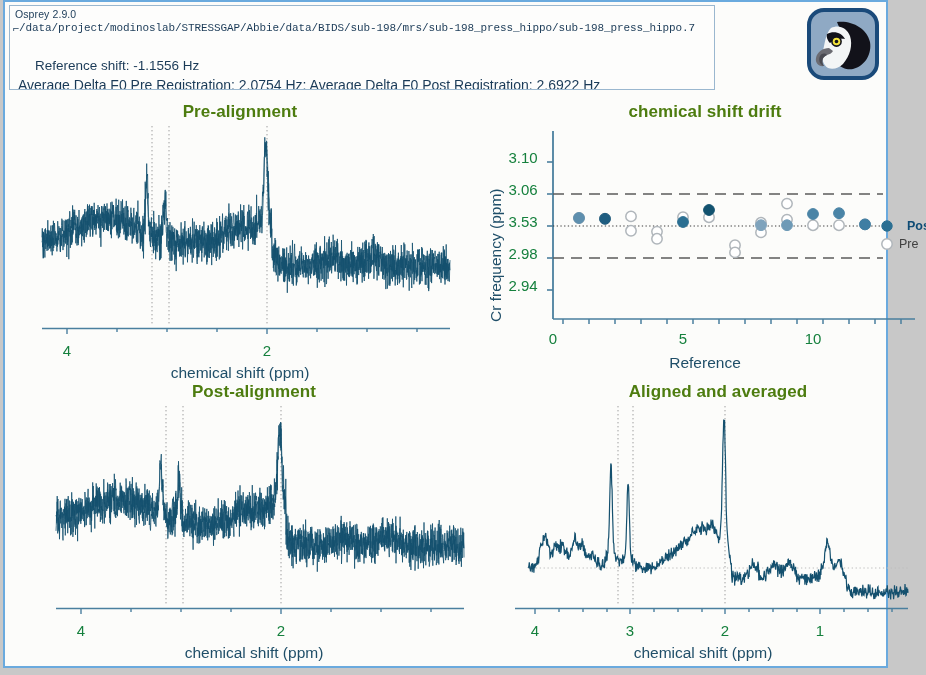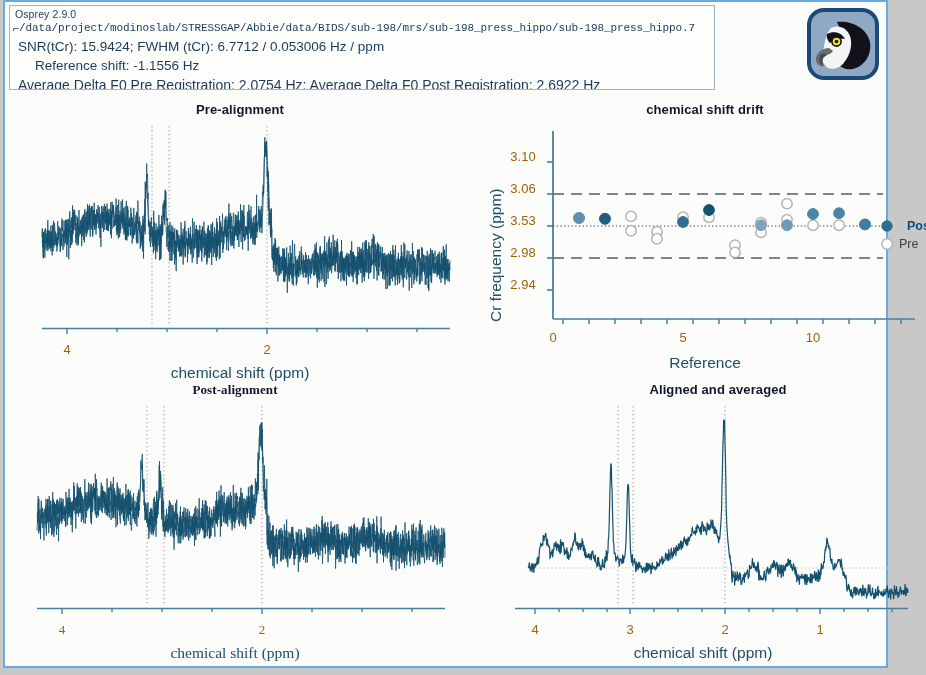--- a/index.html
+++ b/index.html
@@ -36,50 +36,49 @@
 
   
   #logo{
     position:absolute;right:7px;top:6px;width:72px;height:72px;
   }
 
   
   .panel{position:absolute;}
   .ptitle{
     position:absolute;width:100%;text-align:center;top:0;
-    font-size:13px;font-weight:bold;color:#0f172a;
+    font-size:17px;font-weight:bold;color:#4d7c0f;
     letter-spacing:.1px;
   }
   .plotarea{position:absolute;}
   .axlabel{
     position:absolute;width:100%;text-align:center;
     font-size:15.5px;color:#1f4e68;
   }
   .tick-lbl{
-    position:absolute;font-size:13px;color:#a16207;
+    position:absolute;font-size:15px;color:#15803d;
     transform:translateX(-50%);
   }
   .ylab{
     position:absolute;font-size:15.5px;color:#1f4e68;
     transform-origin:0 0;transform:rotate(-90deg);white-space:nowrap;
   }
   svg{display:block;overflow:visible;}
 </style>
 </head>
 <body>
 
 <div id="app">
 
   <div id="header">
 
     <div id="infobox">
       <div class="ln ln0">Osprey 2.9.0</div>
       <div class="tickmark">⌐</div>
       <div class="ln ln1" style="left:9px;">/data/project/modinoslab/STRESSGAP/Abbie/data/BIDS/sub-198/mrs/sub-198_press_hippo/sub-198_press_hippo.7</div>
-      <div class="ln ln2">SNR(tCr): 15.9424; FWHM (tCr): 6.7712 / 0.053006 Hz / ppm</div>
       <div class="ln ln3">Reference shift: -1.1556 Hz</div>
       <div class="ln ln4">Average Delta F0 Pre Registration: 2.0754 Hz; Average Delta F0 Post Registration: 2.6922 Hz</div>
     </div>
 
     <div id="logo">
       <svg width="72" height="72" viewBox="0 0 72 72">
         <rect x="2" y="2" width="68" height="68" rx="15" ry="15" fill="#8fa9c4" stroke="#1a4a7a" stroke-width="4"></rect>
 
         <path d="M30 14 C44 12 60 20 63 34 C65 46 58 58 46 61 C40 62 34 60 31 56
                  C38 52 42 44 40 36 C38 28 33 22 30 14 Z" fill="#12121a"></path>
@@ -216,21 +215,21 @@
 
     <div class="tick-lbl" style="left:78px;top:228px;">0</div>
     <div class="tick-lbl" style="left:208px;top:228px;">5</div>
     <div class="tick-lbl" style="left:338px;top:228px;">10</div>
     <div class="axlabel" style="top:252px;left:40px;width:380px;">Reference</div>
 
     <div style="position:absolute;left:424px;top:117px;font-size:12.5px;font-weight:bold;color:#0f4c75;padding-left:8px;">Post</div>
     <div style="position:absolute;left:424px;top:135px;font-size:12.5px;color:#404040;">Pre</div>
   </div>
 
-  <div class="panel" style="left:10px;top:380px;width:440px;height:290px;font-family:Liberation Serif, serif;">
+  <div class="panel" style="left:29px;top:380px;width:440px;height:290px;">
     <div class="ptitle">Post-alignment</div>
     <div class="plotarea" style="left:0;top:24px;width:440px;height:200px;">
       <svg width="440" height="200" viewBox="0 0 440 200">
         <line x1="132" y1="0" x2="132" y2="200" stroke="#9e9e9e" stroke-width="1" stroke-dasharray="1.4,2.6"></line>
         <line x1="149" y1="0" x2="149" y2="200" stroke="#9e9e9e" stroke-width="1" stroke-dasharray="1.4,2.6"></line>
         <line x1="247" y1="0" x2="247" y2="200" stroke="#9e9e9e" stroke-width="1" stroke-dasharray="1.4,2.6"></line>
         <g id="spec-post" fill="none" stroke="#14506E" stroke-width="0.85">
             <polyline points="22.0,124.9 22.3,119.2 22.6,105.6 22.9,117.3 23.2,90.1 23.5,108.3 23.7,127.4 24.0,114.1 24.3,111.6 24.6,116.5 24.9,125.3 25.2,118.1 25.5,133.2 25.8,114.4 26.1,95.6 26.4,94.7 26.7,113.1 27.0,107.5 27.2,106.4 27.5,117.9 27.8,122.0 28.1,114.6 28.4,106.3 28.7,128.9 29.0,134.4 29.3,112.7 29.6,107.6 29.9,118.4 30.2,109.8 30.5,100.7 30.7,113.5 31.0,122.3 31.3,107.0 31.6,112.6 31.9,97.4 32.2,116.0 32.5,93.4 32.8,110.5 33.1,100.1 33.4,111.4 33.7,127.2 34.0,117.0 34.2,90.1 34.5,102.1 34.8,115.5 35.1,108.4 35.4,94.6 35.7,110.0 36.0,115.9 36.3,112.9 36.6,111.4 36.9,113.4 37.2,128.3 37.5,121.3 37.7,86.3 38.0,110.1 38.3,107.7 38.6,99.3 38.9,130.9 39.2,96.6 39.5,95.8 39.8,103.0 40.1,109.9 40.4,97.9 40.7,115.0 41.0,120.8 41.2,112.8 41.5,128.9 41.8,95.7 42.1,104.0 42.4,110.0 42.7,122.5 43.0,110.7 43.3,114.7 43.6,135.2 43.9,95.2 44.2,115.3 44.5,118.3 44.7,94.0 45.0,91.8 45.3,96.6 45.6,97.8 45.9,100.5 46.2,96.3 46.5,102.7 46.8,117.8 47.1,97.8 47.4,112.3 47.7,103.0 48.0,99.0 48.2,93.1 48.5,108.3 48.8,102.5 49.1,103.0 49.4,101.1 49.7,115.1 50.0,103.9 50.3,107.4 50.6,106.9 50.9,119.4 51.2,103.2 51.5,103.1 51.7,95.1 52.0,94.0 52.3,119.2 52.6,107.2 52.9,96.7 53.2,112.2 53.5,104.8 53.8,90.8 54.1,82.9 54.4,105.7 54.7,95.3 55.0,111.0 55.2,96.8 55.5,98.2 55.8,102.2 56.1,118.9 56.4,96.2 56.7,99.3 57.0,109.3 57.3,126.2 57.6,102.3 57.9,100.3 58.2,101.9 58.5,98.5 58.7,76.4 59.0,103.7 59.3,80.0 59.6,104.0 59.9,102.8 60.2,102.3 60.5,104.9 60.8,122.5 61.1,95.6 61.4,91.6 61.7,107.9 62.0,92.1 62.2,99.9 62.5,82.8 62.8,107.1 63.1,91.6 63.4,84.5 63.7,98.3 64.0,101.2 64.3,81.9 64.6,89.6 64.9,99.7 65.2,82.1 65.5,105.2 65.7,87.6 66.0,85.7 66.3,115.9 66.6,110.7 66.9,113.8 67.2,104.1 67.5,100.2 67.8,104.1 68.1,93.0 68.4,95.4 68.7,117.4 69.0,108.3 69.2,106.9 69.5,92.3 69.8,73.1 70.1,92.1 70.4,117.6 70.7,96.0 71.0,100.0 71.3,101.2 71.6,100.0 71.9,89.6 72.2,94.5 72.5,101.5 72.7,104.9 73.0,101.3 73.3,86.7 73.6,76.6 73.9,102.2 74.2,98.8 74.5,99.7 74.8,91.5 75.1,78.2 75.4,86.2 75.7,112.0 76.0,84.4 76.2,99.8 76.5,83.6 76.8,86.7 77.1,100.7 77.4,106.2 77.7,105.1 78.0,86.4 78.3,84.2 78.6,91.3 78.9,87.2 79.2,82.1 79.5,94.6 79.7,82.6 80.0,105.0 80.3,67.8 80.6,81.3 80.9,103.4 81.2,96.5 81.5,73.3 81.8,84.3 82.1,82.7 82.4,95.8 82.7,108.9 83.0,92.7 83.2,89.8 83.5,110.2 83.8,93.3 84.1,92.6 84.4,91.5 84.7,98.9 85.0,104.2 85.3,96.0 85.6,100.9 85.9,87.7 86.2,84.9 86.5,86.1 86.7,105.4 87.0,79.6 87.3,95.5 87.6,80.6 87.9,96.5 88.2,101.9 88.5,87.4 88.8,93.9 89.1,99.0 89.4,99.6 89.7,85.8 90.0,98.5 90.2,99.4 90.5,101.5 90.8,101.0 91.1,88.9 91.4,109.2 91.7,96.5 92.0,72.5 92.3,77.3 92.6,110.0 92.9,97.9 93.2,86.4 93.5,106.6 93.7,82.8 94.0,87.6 94.3,81.6 94.6,92.6 94.9,89.2 95.2,80.2 95.5,84.1 95.8,75.3 96.1,114.0 96.4,101.7 96.7,83.1 97.0,78.3 97.2,77.9 97.5,100.2 97.8,112.2 98.1,104.8 98.4,71.1 98.7,111.5 99.0,92.3 99.3,82.3 99.6,94.3 99.9,85.2 100.2,98.7 100.5,113.0 100.7,88.6 101.0,101.2 101.3,102.5 101.6,96.0 101.9,83.8 102.2,76.5 102.5,118.9 102.8,96.9 103.1,92.2 103.4,100.8 103.7,101.5 103.9,88.5 104.2,87.9 104.5,109.7 104.8,90.2 105.1,82.6 105.4,103.9 105.7,101.0 106.0,88.9 106.3,108.7 106.6,92.3 106.9,96.5 107.2,94.5 107.4,90.8 107.7,106.6 108.0,87.1 108.3,93.0 108.6,115.1 108.9,94.0 109.2,113.0 109.5,106.2 109.8,119.8 110.1,94.7 110.4,107.0 110.7,102.5 110.9,77.9 111.2,118.8 111.5,94.0 111.8,94.7 112.1,111.7 112.4,108.4 112.7,101.7 113.0,84.3 113.3,114.9 113.6,85.5 113.9,105.2 114.2,108.9 114.4,105.1 114.7,97.6 115.0,108.3 115.3,84.5 115.6,100.7 115.9,111.0 116.2,121.7 116.5,124.5 116.8,116.6 117.1,108.9 117.4,108.0 117.7,110.1 117.9,91.7 118.2,103.5 118.5,96.5 118.8,111.7 119.1,106.1 119.4,115.4 119.7,110.7 120.0,94.9 120.3,104.6 120.6,101.3 120.9,113.2 121.2,103.6 121.4,96.4 121.7,119.2 122.0,120.5 122.3,102.7 122.6,99.6 122.9,102.9 123.2,95.4 123.5,108.2 123.8,83.8 124.1,93.4 124.4,93.5 124.7,95.5 124.9,84.1 125.2,82.4 125.5,76.0 125.8,54.5 126.1,55.0 126.4,57.3 126.7,57.8 127.0,51.7 127.3,48.1 127.6,68.0 127.9,78.3 128.2,86.1 128.4,73.5 128.7,81.7 129.0,73.4 129.3,87.7 129.6,94.8 129.9,114.2 130.2,108.8 130.5,96.7 130.8,113.8 131.1,111.7 131.4,102.5 131.7,111.3 131.9,108.6 132.2,113.9 132.5,115.7 132.8,101.3 133.1,96.3 133.4,115.9 133.7,132.7 134.0,132.5 134.3,125.2 134.6,113.4 134.9,125.3 135.2,126.2 135.4,103.0 135.7,118.3 136.0,101.8 136.3,128.5 136.6,116.5 136.9,103.7 137.2,120.3 137.5,119.2 137.8,121.4 138.1,101.8 138.4,96.8 138.7,92.7 138.9,108.1 139.2,114.9 139.5,90.8 139.8,104.6 140.1,114.5 140.4,110.4 140.7,95.8 141.0,130.7 141.3,101.1 141.6,117.6 141.9,84.9 142.2,112.0 142.4,99.1 142.7,103.4 143.0,108.8 143.3,105.8 143.6,91.2 143.9,94.5 144.2,80.5 144.5,55.2 144.8,70.3 145.1,80.8 145.4,64.9 145.7,71.2 145.9,75.5 146.2,77.0 146.5,113.4 146.8,95.4 147.1,94.7 147.4,100.3 147.7,81.3 148.0,119.7 148.3,125.3 148.6,102.9 148.9,126.1 149.2,123.4 149.4,124.1 149.7,118.8 150.0,115.0 150.3,118.9 150.6,114.7 150.9,113.3 151.2,118.5 151.5,119.0 151.8,123.5 152.1,124.6 152.4,113.7 152.7,115.0 152.9,107.7 153.2,126.0 153.5,117.9 153.8,107.7 154.1,122.5 154.4,123.7 154.7,117.2 155.0,103.9 155.3,96.4 155.6,119.7 155.9,130.2 156.2,112.0 156.4,98.8 156.7,106.8 157.0,118.7 157.3,121.2 157.6,114.9 157.9,98.9 158.2,119.8 158.5,113.8 158.8,126.2 159.1,143.7 159.4,105.5 159.7,112.4 159.9,106.8 160.2,114.1 160.5,97.2 160.8,124.0 161.1,120.3 161.4,129.2 161.7,93.8 162.0,119.5 162.3,112.5 162.6,108.1 162.9,118.3 163.2,130.9 163.4,127.3 163.7,122.5 164.0,128.5 164.3,111.3 164.6,116.0 164.9,137.6 165.2,114.9 165.5,100.6 165.8,136.9 166.1,109.8 166.4,130.2 166.7,119.2 166.9,113.0 167.2,118.1 167.5,115.3 167.8,129.9 168.1,133.8 168.4,105.6 168.7,116.0 169.0,101.4 169.3,110.9 169.6,112.5 169.9,125.6 170.2,123.3 170.4,131.1 170.7,102.4 171.0,114.9 171.3,112.6 171.6,128.8 171.9,127.6 172.2,112.6 172.5,115.9 172.8,102.9 173.1,121.2 173.4,116.4 173.7,134.4 173.9,129.5 174.2,113.8 174.5,122.7 174.8,120.5 175.1,119.8 175.4,126.9 175.7,121.9 176.0,125.9 176.3,121.4 176.6,118.1 176.9,128.9 177.2,110.7 177.4,127.9 177.7,129.8 178.0,110.3 178.3,126.0 178.6,107.7 178.9,114.5 179.2,116.2 179.5,139.8 179.8,119.4 180.1,118.1 180.4,123.3 180.7,100.3 180.9,120.1 181.2,122.3 181.5,115.1 181.8,119.4 182.1,114.8 182.4,125.6 182.7,129.1 183.0,127.9 183.3,117.2 183.6,121.7 183.9,116.6 184.2,92.3 184.4,112.5 184.7,112.7 185.0,124.8 185.3,112.8 185.6,120.2 185.9,121.5 186.2,106.5 186.5,112.7 186.8,122.5 187.1,119.6 187.4,119.1 187.6,123.5 187.9,110.8 188.2,125.1 188.5,116.6 188.8,110.4 189.1,98.4 189.4,113.2 189.7,132.3 190.0,121.3 190.3,116.6 190.6,130.9 190.9,104.9 191.1,95.2 191.4,107.8 191.7,106.0 192.0,111.5 192.3,130.2 192.6,108.9 192.9,114.7 193.2,109.3 193.5,122.2 193.8,110.6 194.1,105.2 194.4,117.5 194.6,117.8 194.9,121.6 195.2,132.0 195.5,111.5 195.8,122.6 196.1,129.8 196.4,112.9 196.7,103.7 197.0,114.5 197.3,115.4 197.6,114.2 197.9,121.9 198.1,107.1 198.4,114.7 198.7,108.6 199.0,103.4 199.3,111.5 199.6,113.6 199.9,106.4 200.2,111.5 200.5,115.2 200.8,94.7 201.1,117.8 201.4,110.5 201.6,94.6 201.9,117.5 202.2,97.3 202.5,114.2 202.8,113.0 203.1,93.7 203.4,109.7 203.7,113.7 204.0,95.3 204.3,105.8 204.6,104.5 204.9,90.3 205.1,95.6 205.4,130.6 205.7,99.0 206.0,79.3 206.3,106.0 206.6,120.1 206.9,89.1 207.2,97.3 207.5,103.5 207.8,99.5 208.1,95.4 208.4,104.4 208.6,113.5 208.9,111.6 209.2,108.9 209.5,101.8 209.8,103.9 210.1,110.6 210.4,102.9 210.7,110.7 211.0,116.5 211.3,94.1 211.6,97.4 211.9,99.5 212.1,109.8 212.4,98.5 212.7,120.4 213.0,99.4 213.3,91.1 213.6,110.0 213.9,101.8 214.2,114.3 214.5,94.6 214.8,94.4 215.1,107.2 215.4,100.4 215.6,110.0 215.9,111.5 216.2,112.6 216.5,97.1 216.8,111.4 217.1,124.2 217.4,102.2 217.7,121.3 218.0,104.7 218.3,79.1 218.6,115.2 218.9,112.0 219.1,106.0 219.4,106.4 219.7,122.3 220.0,113.2 220.3,103.3 220.6,107.3 220.9,89.7 221.2,99.3 221.5,86.7 221.8,90.2 222.1,93.8 222.4,90.1 222.6,94.7 222.9,98.2 223.2,95.8 223.5,95.6 223.8,108.0 224.1,102.7 224.4,90.8 224.7,94.7 225.0,113.4 225.3,101.6 225.6,103.1 225.9,81.8 226.1,116.7 226.4,97.7 226.7,97.4 227.0,96.5 227.3,86.9 227.6,94.4 227.9,93.0 228.2,100.9 228.5,105.6 228.8,108.6 229.1,92.1 229.4,110.7 229.6,107.2 229.9,98.7 230.2,109.3 230.5,123.2 230.8,96.0 231.1,95.6 231.4,99.2 231.7,95.9 232.0,107.8 232.3,97.4 232.6,105.5 232.9,95.8 233.1,103.8 233.4,81.3 233.7,103.4 234.0,90.4 234.3,102.0 234.6,101.9 234.9,114.6 235.2,80.0 235.5,88.3 235.8,116.7 236.1,118.0 236.4,110.0 236.6,80.3 236.9,84.1 237.2,79.3 237.5,97.3 237.8,88.7 238.1,111.8 238.4,100.1 238.7,97.3 239.0,113.4 239.3,95.9 239.6,89.9 239.9,96.0 240.1,87.4 240.4,72.5 240.7,85.0 241.0,89.5 241.3,76.2 241.6,94.0 241.9,89.2 242.2,78.8 242.5,67.9 242.8,88.2 243.1,53.7 243.4,84.3 243.6,58.1 243.9,46.0 244.2,32.2 244.5,30.4 244.8,19.4 245.1,25.4 245.4,30.6 245.7,17.9 246.0,17.6 246.3,41.8 246.6,28.4 246.9,17.1 247.1,36.9 247.4,44.6 247.7,56.7 248.0,50.7 248.3,65.0 248.6,75.1 248.9,74.8 249.2,93.6 249.5,84.0 249.8,92.7 250.1,87.1 250.4,87.9 250.6,83.4 250.9,103.2 251.2,96.8 251.5,96.3 251.8,72.9 252.1,138.6 252.4,117.3 252.7,107.8 253.0,142.7 253.3,123.0 253.6,141.1 253.9,109.8 254.1,129.2 254.4,134.0 254.7,131.0 255.0,131.2 255.3,152.2 255.6,125.0 255.9,132.6 256.2,134.7 256.5,132.3 256.8,147.4 257.1,140.0 257.4,136.4 257.6,148.8 257.9,160.0 258.2,125.8 258.5,151.2 258.8,130.2 259.1,143.5 259.4,138.8 259.7,137.3 260.0,138.3 260.3,130.4 260.6,146.6 260.9,128.2 261.1,143.4 261.4,149.6 261.7,150.8 262.0,143.1 262.3,155.8 262.6,137.3 262.9,131.1 263.2,131.8 263.5,136.3 263.8,136.7 264.1,143.4 264.4,123.5 264.6,128.8 264.9,140.7 265.2,128.7 265.5,154.5 265.8,152.9 266.1,155.7 266.4,146.4 266.7,127.9 267.0,132.7 267.3,129.2 267.6,132.7 267.8,132.5 268.1,129.8 268.4,149.9 268.7,150.4 269.0,132.4 269.3,118.4 269.6,137.0 269.9,147.8 270.2,149.7 270.5,134.1 270.8,142.2 271.1,123.5 271.3,141.5 271.6,133.4 271.9,124.7 272.2,156.5 272.5,131.4 272.8,142.6 273.1,150.3 273.4,147.2 273.7,137.4 274.0,134.7 274.3,132.7 274.6,152.7 274.8,150.6 275.1,143.8 275.4,152.1 275.7,144.9 276.0,148.0 276.3,125.1 276.6,128.0 276.9,142.1 277.2,139.1 277.5,137.7 277.8,120.8 278.1,136.7 278.3,127.8 278.6,153.0 278.9,140.4 279.2,159.1 279.5,142.2 279.8,153.1 280.1,142.7 280.4,137.2 280.7,145.1 281.0,125.6 281.3,126.3 281.6,130.7 281.8,149.0 282.1,145.4 282.4,146.1 282.7,138.9 283.0,126.7 283.3,165.7 283.6,138.7 283.9,148.6 284.2,143.2 284.5,149.9 284.8,156.0 285.1,128.8 285.3,147.2 285.6,152.7 285.9,123.3 286.2,129.2 286.5,137.2 286.8,128.4 287.1,140.9 287.4,139.6 287.7,139.9 288.0,147.8 288.3,139.7 288.6,153.7 288.8,138.2 289.1,139.2 289.4,149.1 289.7,130.8 290.0,134.8 290.3,138.9 290.6,156.9 290.9,144.7 291.2,148.0 291.5,133.7 291.8,138.6 292.1,141.4 292.3,156.4 292.6,142.4 292.9,138.7 293.2,138.7 293.5,128.9 293.8,142.6 294.1,146.9 294.4,137.2 294.7,139.1 295.0,135.5 295.3,128.5 295.6,132.8 295.8,140.1 296.1,140.6 296.4,138.4 296.7,129.7 297.0,130.7 297.3,141.1 297.6,147.5 297.9,135.8 298.2,133.5 298.5,130.7 298.8,140.1 299.1,142.0 299.3,123.0 299.6,142.8 299.9,143.6 300.2,134.3 300.5,140.5 300.8,127.9 301.1,122.6 301.4,124.0 301.7,136.5 302.0,136.0 302.3,144.4 302.6,126.4 302.8,136.6 303.1,125.1 303.4,119.6 303.7,139.4 304.0,135.3 304.3,127.7 304.6,121.3 304.9,122.3 305.2,142.7 305.5,126.8 305.8,142.4 306.1,144.7 306.3,129.4 306.6,136.9 306.9,125.5 307.2,109.9 307.5,157.9 307.8,149.1 308.1,128.9 308.4,125.0 308.7,140.6 309.0,126.2 309.3,118.0 309.6,122.6 309.8,141.6 310.1,118.0 310.4,148.0 310.7,128.3 311.0,134.3 311.3,120.9 311.6,139.1 311.9,137.6 312.2,133.1 312.5,141.2 312.8,126.9 313.1,145.9 313.3,121.4 313.6,140.7 313.9,139.1 314.2,143.8 314.5,132.1 314.8,133.8 315.1,140.5 315.4,130.0 315.7,141.4 316.0,115.3 316.3,130.6 316.6,124.3 316.8,132.8 317.1,124.4 317.4,122.3 317.7,129.1 318.0,143.5 318.3,121.4 318.6,120.8 318.9,125.1 319.2,141.2 319.5,119.3 319.8,136.3 320.1,135.3 320.3,139.2 320.6,162.6 320.9,128.6 321.2,118.6 321.5,123.8 321.8,153.3 322.1,139.2 322.4,152.5 322.7,118.0 323.0,118.3 323.3,150.5 323.6,122.9 323.8,126.7 324.1,137.2 324.4,133.3 324.7,128.2 325.0,149.0 325.3,151.4 325.6,143.8 325.9,134.2 326.2,140.0 326.5,129.3 326.8,132.8 327.1,140.7 327.3,125.9 327.6,147.6 327.9,145.5 328.2,142.9 328.5,148.4 328.8,131.7 329.1,129.7 329.4,127.1 329.7,141.4 330.0,157.5 330.3,136.3 330.6,151.6 330.8,131.2 331.1,141.3 331.4,127.6 331.7,138.3 332.0,129.9 332.3,141.3 332.6,142.9 332.9,140.4 333.2,130.8 333.5,132.7 333.8,141.8 334.1,134.6 334.3,139.2 334.6,139.0 334.9,135.4 335.2,135.2 335.5,150.0 335.8,143.1 336.1,148.4 336.4,122.4 336.7,144.2 337.0,151.0 337.3,146.6 337.6,156.6 337.8,135.4 338.1,136.5 338.4,152.1 338.7,119.4 339.0,131.4 339.3,138.8 339.6,119.3 339.9,151.6 340.2,130.2 340.5,156.6 340.8,135.4 341.1,121.4 341.3,149.7 341.6,143.5 341.9,126.7 342.2,130.5 342.5,121.4 342.8,122.9 343.1,126.5 343.4,135.8 343.7,141.2 344.0,149.8 344.3,134.9 344.6,131.9 344.8,125.0 345.1,136.5 345.4,131.5 345.7,130.5 346.0,127.6 346.3,120.4 346.6,121.9 346.9,138.5 347.2,134.4 347.5,140.5 347.8,117.0 348.1,136.7 348.3,125.3 348.6,131.6 348.9,111.3 349.2,127.3 349.5,121.0 349.8,140.5 350.1,129.6 350.4,128.9 350.7,145.3 351.0,135.4 351.3,121.3 351.5,121.5 351.8,135.6 352.1,136.9 352.4,125.3 352.7,127.3 353.0,142.5 353.3,112.3 353.6,130.7 353.9,121.3 354.2,138.8 354.5,141.4 354.8,122.7 355.0,146.5 355.3,151.1 355.6,122.6 355.9,130.0 356.2,138.9 356.5,136.5 356.8,126.4 357.1,118.0 357.4,127.9 357.7,131.7 358.0,118.8 358.3,121.0 358.5,112.8 358.8,146.3 359.1,127.0 359.4,135.8 359.7,126.4 360.0,124.8 360.3,133.3 360.6,134.2 360.9,129.1 361.2,146.3 361.5,138.6 361.8,110.4 362.0,157.3 362.3,131.4 362.6,124.8 362.9,143.9 363.2,132.6 363.5,143.5 363.8,134.6 364.1,141.0 364.4,129.0 364.7,130.2 365.0,132.1 365.3,136.0 365.5,148.0 365.8,122.4 366.1,133.9 366.4,134.3 366.7,131.3 367.0,128.7 367.3,137.5 367.6,142.1 367.9,143.6 368.2,147.5 368.5,133.5 368.8,128.0 369.0,147.2 369.3,146.3 369.6,135.4 369.9,137.9 370.2,150.7 370.5,142.1 370.8,141.9 371.1,137.6 371.4,137.0 371.7,129.1 372.0,148.8 372.3,144.5 372.5,144.0 372.8,125.9 373.1,145.4 373.4,138.9 373.7,141.2 374.0,136.8 374.3,144.2 374.6,144.0 374.9,127.4 375.2,130.7 375.5,125.2 375.8,137.0 376.0,126.6 376.3,155.9 376.6,134.1 376.9,164.0 377.2,132.9 377.5,148.8 377.8,141.9 378.1,148.3 378.4,139.9 378.7,150.6 379.0,125.5 379.3,141.8 379.5,136.7 379.8,133.2 380.1,148.9 380.4,133.0 380.7,120.5 381.0,164.7 381.3,154.2 381.6,128.4 381.9,143.4 382.2,133.5 382.5,128.2 382.8,130.8 383.0,155.2 383.3,134.7 383.6,131.6 383.9,135.4 384.2,152.2 384.5,143.1 384.8,141.7 385.1,142.4 385.4,138.7 385.7,144.8 386.0,150.7 386.3,152.4 386.5,157.2 386.8,133.0 387.1,143.7 387.4,145.8 387.7,130.5 388.0,154.8 388.3,129.2 388.6,146.1 388.9,147.0 389.2,136.9 389.5,134.3 389.8,130.9 390.0,116.4 390.3,136.4 390.6,149.7 390.9,146.4 391.2,139.0 391.5,132.2 391.8,159.3 392.1,133.4 392.4,145.2 392.7,140.6 393.0,136.2 393.3,126.7 393.5,145.3 393.8,125.0 394.1,140.2 394.4,132.4 394.7,141.2 395.0,145.4 395.3,160.6 395.6,157.0 395.9,155.6 396.2,132.9 396.5,146.1 396.8,135.9 397.0,142.6 397.3,123.4 397.6,136.4 397.9,132.2 398.2,154.2 398.5,117.5 398.8,138.9 399.1,146.4 399.4,131.2 399.7,127.0 400.0,124.7 400.3,145.6 400.5,154.4 400.8,136.9 401.1,143.0 401.4,144.3 401.7,134.3 402.0,135.0 402.3,147.4 402.6,149.4 402.9,146.8 403.2,124.8 403.5,143.8 403.8,155.7 404.0,157.1 404.3,138.2 404.6,153.0 404.9,158.5 405.2,134.1 405.5,145.9 405.8,121.0 406.1,133.0 406.4,148.4 406.7,121.8 407.0,118.9 407.3,131.4 407.5,147.2 407.8,140.2 408.1,151.4 408.4,142.8 408.7,136.8 409.0,151.0 409.3,152.9 409.6,157.2 409.9,144.2 410.2,144.8 410.5,136.1 410.8,127.1 411.0,145.4 411.3,149.4 411.6,136.7 411.9,149.9 412.2,145.6 412.5,140.0 412.8,141.2 413.1,124.5 413.4,141.2 413.7,137.4 414.0,133.6 414.3,154.1 414.5,132.5 414.8,135.3 415.1,125.3 415.4,134.6 415.7,119.6 416.0,130.3 416.3,150.6 416.6,141.0 416.9,131.9 417.2,134.5 417.5,143.7 417.8,134.5 418.0,156.0 418.3,137.6 418.6,155.4 418.9,127.7 419.2,131.5 419.5,119.3 419.8,144.5 420.1,146.9 420.4,133.4 420.7,147.0 421.0,144.3 421.3,142.6 421.5,147.4 421.8,150.9 422.1,138.4 422.4,155.3 422.7,150.3 423.0,140.6 423.3,142.4 423.6,141.2 423.9,122.7 424.2,149.5 424.5,147.8 424.8,138.0 425.0,130.1 425.3,129.2 425.6,152.4 425.9,141.5 426.2,148.1 426.5,148.6 426.8,121.7 427.1,135.7 427.4,160.8 427.7,135.3 428.0,137.8 428.3,139.2 428.5,138.9 428.8,125.7 429.1,140.0 429.4,133.1 429.7,138.1 430.0,142.3" fill="none" stroke="#14506E" stroke-width="0.8"></polyline>
             <polyline points="22.0,109.0 22.3,110.3 22.6,109.6 22.9,115.3 23.2,95.8 23.5,109.2 23.7,95.0 24.0,93.0 24.3,107.5 24.6,123.6 24.9,103.4 25.2,116.5 25.5,127.4 25.8,108.8 26.1,111.9 26.4,102.1 26.7,117.4 27.0,109.4 27.2,105.9 27.5,101.8 27.8,109.5 28.1,111.7 28.4,107.4 28.7,107.1 29.0,106.5 29.3,103.2 29.6,106.6 29.9,108.7 30.2,109.3 30.5,101.0 30.7,106.4 31.0,92.8 31.3,129.4 31.6,115.5 31.9,102.0 32.2,117.3 32.5,104.9 32.8,98.7 33.1,92.9 33.4,115.2 33.7,103.9 34.0,116.0 34.2,111.4 34.5,115.0 34.8,113.4 35.1,102.0 35.4,121.8 35.7,108.9 36.0,98.6 36.3,113.1 36.6,129.3 36.9,112.2 37.2,95.2 37.5,114.9 37.7,111.1 38.0,111.8 38.3,93.3 38.6,106.5 38.9,109.1 39.2,126.1 39.5,97.4 39.8,100.4 40.1,113.6 40.4,104.7 40.7,106.5 41.0,118.6 41.2,107.2 41.5,100.9 41.8,94.1 42.1,108.6 42.4,93.3 42.7,107.4 43.0,100.0 43.3,99.1 43.6,107.2 43.9,100.2 44.2,98.5 44.5,116.5 44.7,117.1 45.0,98.7 45.3,106.4 45.6,100.6 45.9,115.4 46.2,98.0 46.5,114.9 46.8,92.3 47.1,115.0 47.4,96.5 47.7,101.5 48.0,102.4 48.2,113.2 48.5,107.9 48.8,106.4 49.1,107.0 49.4,103.9 49.7,109.5 50.0,99.9 50.3,107.4 50.6,121.1 50.9,86.0 51.2,91.2 51.5,94.6 51.7,107.7 52.0,105.5 52.3,91.4 52.6,92.9 52.9,102.6 53.2,107.6 53.5,94.4 53.8,92.1 54.1,109.4 54.4,107.4 54.7,104.5 55.0,91.5 55.2,92.0 55.5,95.2 55.8,100.3 56.1,111.8 56.4,98.9 56.7,96.9 57.0,111.0 57.3,94.9 57.6,114.8 57.9,105.9 58.2,100.1 58.5,92.5 58.7,105.1 59.0,94.9 59.3,89.6 59.6,101.5 59.9,91.5 60.2,108.1 60.5,91.9 60.8,92.4 61.1,100.0 61.4,97.2 61.7,89.9 62.0,101.0 62.2,77.4 62.5,93.2 62.8,96.9 63.1,80.6 63.4,110.5 63.7,90.6 64.0,88.7 64.3,105.9 64.6,103.0 64.9,107.4 65.2,95.4 65.5,81.1 65.7,106.6 66.0,100.9 66.3,101.6 66.6,87.7 66.9,109.8 67.2,92.0 67.5,90.4 67.8,108.9 68.1,113.2 68.4,112.9 68.7,103.3 69.0,105.0 69.2,94.1 69.5,91.4 69.8,92.2 70.1,90.1 70.4,98.2 70.7,86.5 71.0,91.5 71.3,111.5 71.6,107.5 71.9,92.8 72.2,86.0 72.5,101.9 72.7,100.5 73.0,100.4 73.3,102.9 73.6,83.5 73.9,96.3 74.2,90.6 74.5,95.9 74.8,100.2 75.1,86.2 75.4,96.5 75.7,101.2 76.0,116.8 76.2,78.0 76.5,118.2 76.8,105.2 77.1,80.1 77.4,92.1 77.7,103.5 78.0,89.1 78.3,89.9 78.6,77.1 78.9,87.7 79.2,88.1 79.5,91.6 79.7,82.1 80.0,93.3 80.3,108.2 80.6,80.2 80.9,92.9 81.2,110.5 81.5,105.6 81.8,112.0 82.1,91.3 82.4,92.8 82.7,95.2 83.0,92.5 83.2,99.9 83.5,97.0 83.8,98.1 84.1,93.1 84.4,97.6 84.7,103.6 85.0,89.9 85.3,90.3 85.6,95.6 85.9,92.4 86.2,76.7 86.5,90.1 86.7,85.8 87.0,86.7 87.3,106.9 87.6,92.0 87.9,84.4 88.2,85.1 88.5,91.6 88.8,85.0 89.1,96.0 89.4,89.8 89.7,104.0 90.0,107.4 90.2,93.7 90.5,86.4 90.8,103.9 91.1,98.9 91.4,95.0 91.7,103.8 92.0,93.7 92.3,104.9 92.6,109.9 92.9,82.5 93.2,81.9 93.5,95.9 93.7,88.8 94.0,94.4 94.3,111.8 94.6,92.1 94.9,94.6 95.2,98.8 95.5,96.8 95.8,95.0 96.1,106.4 96.4,82.5 96.7,88.9 97.0,83.6 97.2,96.0 97.5,103.6 97.8,98.6 98.1,106.2 98.4,87.6 98.7,111.8 99.0,90.8 99.3,100.8 99.6,89.7 99.9,104.2 100.2,108.7 100.5,98.7 100.7,91.4 101.0,121.3 101.3,94.1 101.6,92.5 101.9,90.1 102.2,98.9 102.5,91.1 102.8,80.4 103.1,103.7 103.4,104.6 103.7,82.5 103.9,94.0 104.2,86.6 104.5,93.0 104.8,113.1 105.1,114.4 105.4,117.5 105.7,94.5 106.0,94.6 106.3,100.0 106.6,107.6 106.9,98.8 107.2,88.8 107.4,94.8 107.7,100.6 108.0,98.9 108.3,112.2 108.6,96.0 108.9,92.5 109.2,103.5 109.5,99.4 109.8,98.5 110.1,92.0 110.4,100.6 110.7,91.8 110.9,90.6 111.2,99.8 111.5,101.5 111.8,89.0 112.1,97.7 112.4,89.5 112.7,89.3 113.0,109.2 113.3,83.2 113.6,98.9 113.9,94.1 114.2,104.9 114.4,87.4 114.7,98.2 115.0,93.8 115.3,119.0 115.6,112.4 115.9,98.1 116.2,89.5 116.5,105.1 116.8,101.6 117.1,97.8 117.4,102.0 117.7,98.9 117.9,95.8 118.2,112.9 118.5,87.1 118.8,102.9 119.1,101.4 119.4,107.4 119.7,108.5 120.0,113.6 120.3,117.9 120.6,117.7 120.9,109.1 121.2,102.3 121.4,102.6 121.7,104.7 122.0,99.1 122.3,90.3 122.6,109.5 122.9,108.7 123.2,86.8 123.5,111.4 123.8,107.6 124.1,99.5 124.4,104.3 124.7,94.1 124.9,88.0 125.2,85.4 125.5,80.4 125.8,74.7 126.1,57.3 126.4,62.3 126.7,61.9 127.0,63.8 127.3,58.3 127.6,71.9 127.9,84.3 128.2,81.4 128.4,82.9 128.7,78.9 129.0,99.1 129.3,93.8 129.6,104.4 129.9,100.5 130.2,104.2 130.5,107.0 130.8,112.2 131.1,111.3 131.4,104.5 131.7,117.0 131.9,97.6 132.2,114.4 132.5,111.5 132.8,120.9 133.1,112.6 133.4,122.5 133.7,112.6 134.0,122.4 134.3,119.4 134.6,106.1 134.9,116.2 135.2,114.1 135.4,116.4 135.7,119.2 136.0,118.1 136.3,106.9 136.6,103.5 136.9,104.6 137.2,113.3 137.5,126.2 137.8,110.0 138.1,129.2 138.4,124.4 138.7,127.5 138.9,110.6 139.2,124.4 139.5,101.1 139.8,121.1 140.1,101.3 140.4,105.8 140.7,108.3 141.0,118.3 141.3,109.9 141.6,87.3 141.9,95.6 142.2,110.6 142.4,95.2 142.7,93.1 143.0,103.0 143.3,100.1 143.6,92.4 143.9,82.0 144.2,59.3 144.5,75.7 144.8,91.9 145.1,79.2 145.4,84.4 145.7,67.9 145.9,86.7 146.2,87.2 146.5,91.7 146.8,102.0 147.1,107.7 147.4,98.8 147.7,98.5 148.0,120.2 148.3,94.3 148.6,100.7 148.9,122.2 149.2,115.9 149.4,116.9 149.7,130.2 150.0,131.0 150.3,109.7 150.6,125.5 150.9,115.2 151.2,125.0 151.5,102.9 151.8,112.6 152.1,121.5 152.4,112.9 152.7,121.2 152.9,126.6 153.2,126.2 153.5,110.0 153.8,100.1 154.1,109.0 154.4,94.4 154.7,118.9 155.0,121.5 155.3,114.7 155.6,119.6 155.9,109.9 156.2,121.7 156.4,115.8 156.7,116.0 157.0,112.2 157.3,127.4 157.6,126.2 157.9,101.9 158.2,131.0 158.5,107.7 158.8,117.0 159.1,132.2 159.4,126.5 159.7,114.4 159.9,124.8 160.2,118.3 160.5,122.6 160.8,117.5 161.1,119.6 161.4,112.0 161.7,106.6 162.0,113.4 162.3,113.0 162.6,109.5 162.9,121.1 163.2,137.2 163.4,121.8 163.7,127.4 164.0,116.4 164.3,130.0 164.6,116.3 164.9,118.8 165.2,105.8 165.5,111.9 165.8,128.5 166.1,113.2 166.4,114.5 166.7,128.9 166.9,119.5 167.2,116.6 167.5,127.0 167.8,105.8 168.1,119.9 168.4,123.4 168.7,131.0 169.0,129.8 169.3,129.9 169.6,112.4 169.9,113.9 170.2,110.3 170.4,115.0 170.7,122.9 171.0,122.5 171.3,111.3 171.6,130.1 171.9,106.6 172.2,114.9 172.5,123.3 172.8,123.8 173.1,131.7 173.4,116.8 173.7,123.1 173.9,109.8 174.2,122.7 174.5,105.3 174.8,118.1 175.1,131.4 175.4,112.6 175.7,116.8 176.0,109.9 176.3,113.4 176.6,127.0 176.9,115.4 177.2,122.9 177.4,113.9 177.7,115.7 178.0,116.3 178.3,119.4 178.6,128.6 178.9,109.0 179.2,118.4 179.5,124.8 179.8,102.3 180.1,133.7 180.4,116.0 180.7,110.3 180.9,133.7 181.2,113.1 181.5,110.7 181.8,117.9 182.1,102.6 182.4,118.7 182.7,123.8 183.0,112.1 183.3,114.4 183.6,110.7 183.9,111.6 184.2,103.6 184.4,127.9 184.7,125.5 185.0,122.3 185.3,113.5 185.6,111.2 185.9,112.1 186.2,115.2 186.5,121.7 186.8,102.1 187.1,120.0 187.4,117.3 187.6,94.3 187.9,123.6 188.2,102.9 188.5,122.9 188.8,107.6 189.1,132.2 189.4,107.0 189.7,105.7 190.0,104.9 190.3,94.0 190.6,107.2 190.9,126.9 191.1,99.4 191.4,108.4 191.7,114.6 192.0,107.2 192.3,107.0 192.6,100.1 192.9,124.7 193.2,110.6 193.5,110.1 193.8,119.5 194.1,113.5 194.4,132.5 194.6,101.4 194.9,114.4 195.2,129.6 195.5,112.1 195.8,112.0 196.1,117.8 196.4,113.8 196.7,119.5 197.0,111.7 197.3,116.3 197.6,119.4 197.9,112.8 198.1,116.4 198.4,110.2 198.7,100.3 199.0,109.1 199.3,120.6 199.6,124.7 199.9,130.7 200.2,101.2 200.5,109.3 200.8,110.9 201.1,113.2 201.4,117.1 201.6,85.9 201.9,117.1 202.2,111.0 202.5,120.6 202.8,100.3 203.1,109.1 203.4,103.5 203.7,102.5 204.0,84.5 204.3,110.2 204.6,110.7 204.9,109.4 205.1,105.5 205.4,117.0 205.7,93.2 206.0,111.2 206.3,120.2 206.6,111.6 206.9,107.6 207.2,109.2 207.5,100.3 207.8,89.7 208.1,95.4 208.4,116.2 208.6,107.7 208.9,104.2 209.2,86.2 209.5,104.4 209.8,115.0 210.1,117.5 210.4,98.2 210.7,113.4 211.0,96.9 211.3,109.5 211.6,117.9 211.9,102.2 212.1,90.7 212.4,105.4 212.7,112.4 213.0,105.4 213.3,96.3 213.6,108.0 213.9,89.1 214.2,100.9 214.5,103.7 214.8,93.4 215.1,107.9 215.4,86.1 215.6,89.6 215.9,103.1 216.2,117.2 216.5,89.8 216.8,108.9 217.1,112.3 217.4,109.6 217.7,104.2 218.0,115.2 218.3,105.4 218.6,102.3 218.9,113.0 219.1,100.4 219.4,104.2 219.7,117.1 220.0,87.2 220.3,106.8 220.6,116.1 220.9,95.9 221.2,109.5 221.5,95.3 221.8,113.9 222.1,105.3 222.4,97.9 222.6,101.0 222.9,111.8 223.2,108.3 223.5,105.8 223.8,117.6 224.1,113.5 224.4,120.2 224.7,94.1 225.0,109.3 225.3,92.0 225.6,92.9 225.9,103.2 226.1,86.6 226.4,114.0 226.7,102.7 227.0,104.7 227.3,118.6 227.6,95.5 227.9,106.3 228.2,93.9 228.5,120.6 228.8,101.7 229.1,112.8 229.4,101.5 229.6,106.6 229.9,119.6 230.2,115.8 230.5,93.4 230.8,120.8 231.1,101.5 231.4,105.3 231.7,95.2 232.0,89.8 232.3,105.0 232.6,111.8 232.9,91.7 233.1,107.0 233.4,97.3 233.7,90.1 234.0,103.4 234.3,91.7 234.6,110.8 234.9,107.4 235.2,117.9 235.5,106.1 235.8,95.7 236.1,99.5 236.4,102.5 236.6,78.6 236.9,107.3 237.2,90.7 237.5,111.9 237.8,88.2 238.1,94.6 238.4,93.5 238.7,92.2 239.0,104.0 239.3,103.7 239.6,88.8 239.9,100.6 240.1,109.5 240.4,97.8 240.7,101.0 241.0,92.5 241.3,96.7 241.6,79.3 241.9,80.8 242.2,76.7 242.5,78.0 242.8,70.4 243.1,46.2 243.4,65.0 243.6,54.0 243.9,50.4 244.2,53.5 244.5,29.2 244.8,33.6 245.1,39.4 245.4,39.7 245.7,28.0 246.0,30.1 246.3,25.6 246.6,16.0 246.9,44.3 247.1,22.5 247.4,37.2 247.7,45.2 248.0,61.2 248.3,84.7 248.6,85.5 248.9,79.3 249.2,82.5 249.5,59.4 249.8,83.2 250.1,103.2 250.4,83.7 250.6,98.5 250.9,108.1 251.2,106.2 251.5,90.6 251.8,97.6 252.1,128.6 252.4,124.6 252.7,125.0 253.0,137.2 253.3,143.7 253.6,127.8 253.9,140.0 254.1,132.3 254.4,149.9 254.7,129.3 255.0,116.6 255.3,136.7 255.6,129.8 255.9,144.6 256.2,148.4 256.5,124.4 256.8,135.4 257.1,145.3 257.4,140.6 257.6,119.6 257.9,139.9 258.2,119.4 258.5,141.8 258.8,129.3 259.1,162.3 259.4,147.5 259.7,131.9 260.0,138.7 260.3,150.7 260.6,142.7 260.9,146.6 261.1,139.5 261.4,122.9 261.7,134.3 262.0,128.7 262.3,158.0 262.6,146.0 262.9,136.2 263.2,132.5 263.5,138.6 263.8,124.6 264.1,142.9 264.4,128.0 264.6,132.4 264.9,132.7 265.2,124.9 265.5,124.3 265.8,133.0 266.1,121.9 266.4,153.5 266.7,134.0 267.0,136.1 267.3,140.9 267.6,124.3 267.8,153.4 268.1,136.2 268.4,140.0 268.7,153.4 269.0,141.8 269.3,137.9 269.6,143.0 269.9,125.2 270.2,146.3 270.5,152.5 270.8,131.1 271.1,136.6 271.3,153.2 271.6,113.6 271.9,134.9 272.2,140.9 272.5,132.4 272.8,161.2 273.1,150.4 273.4,135.9 273.7,129.1 274.0,125.8 274.3,135.1 274.6,127.9 274.8,148.0 275.1,148.4 275.4,147.8 275.7,127.5 276.0,149.3 276.3,132.3 276.6,121.0 276.9,129.8 277.2,140.5 277.5,123.4 277.8,144.5 278.1,142.2 278.3,140.6 278.6,145.8 278.9,141.4 279.2,132.8 279.5,144.0 279.8,150.2 280.1,152.5 280.4,138.0 280.7,148.8 281.0,137.8 281.3,139.7 281.6,130.5 281.8,136.0 282.1,140.2 282.4,126.8 282.7,127.7 283.0,146.6 283.3,135.2 283.6,130.6 283.9,123.2 284.2,148.8 284.5,139.4 284.8,141.5 285.1,147.3 285.3,146.0 285.6,139.5 285.9,135.4 286.2,150.4 286.5,125.5 286.8,137.0 287.1,133.6 287.4,143.7 287.7,133.7 288.0,143.4 288.3,134.8 288.6,146.5 288.8,144.5 289.1,145.1 289.4,127.2 289.7,150.8 290.0,135.4 290.3,146.6 290.6,132.3 290.9,148.8 291.2,131.1 291.5,151.0 291.8,121.3 292.1,129.4 292.3,151.9 292.6,139.7 292.9,122.4 293.2,137.8 293.5,145.5 293.8,148.7 294.1,121.7 294.4,127.5 294.7,126.9 295.0,136.3 295.3,122.5 295.6,148.7 295.8,126.8 296.1,139.3 296.4,141.6 296.7,135.9 297.0,123.2 297.3,140.9 297.6,141.2 297.9,144.0 298.2,133.5 298.5,146.9 298.8,121.0 299.1,120.5 299.3,146.6 299.6,133.4 299.9,130.0 300.2,141.1 300.5,150.8 300.8,138.8 301.1,134.9 301.4,118.2 301.7,145.8 302.0,132.3 302.3,143.5 302.6,148.4 302.8,139.0 303.1,137.2 303.4,153.4 303.7,141.1 304.0,124.9 304.3,131.5 304.6,131.4 304.9,149.7 305.2,145.6 305.5,139.5 305.8,137.8 306.1,128.3 306.3,126.7 306.6,131.9 306.9,114.4 307.2,119.4 307.5,145.2 307.8,118.0 308.1,136.4 308.4,121.9 308.7,137.4 309.0,125.4 309.3,136.4 309.6,135.3 309.8,135.3 310.1,116.2 310.4,124.5 310.7,123.3 311.0,134.1 311.3,126.9 311.6,136.2 311.9,138.0 312.2,120.4 312.5,120.5 312.8,116.3 313.1,156.3 313.3,132.5 313.6,126.3 313.9,139.3 314.2,139.1 314.5,127.9 314.8,140.0 315.1,148.9 315.4,123.9 315.7,123.6 316.0,120.0 316.3,130.3 316.6,140.8 316.8,144.0 317.1,126.9 317.4,138.2 317.7,128.0 318.0,120.9 318.3,143.8 318.6,132.6 318.9,136.5 319.2,129.7 319.5,136.1 319.8,135.1 320.1,133.3 320.3,129.1 320.6,143.9 320.9,144.5 321.2,142.2 321.5,133.2 321.8,133.6 322.1,133.3 322.4,143.4 322.7,127.7 323.0,137.9 323.3,123.3 323.6,149.3 323.8,145.5 324.1,156.2 324.4,133.7 324.7,153.0 325.0,151.3 325.3,134.2 325.6,145.3 325.9,155.9 326.2,132.8 326.5,136.1 326.8,128.2 327.1,147.9 327.3,129.5 327.6,132.4 327.9,134.0 328.2,135.4 328.5,148.3 328.8,140.3 329.1,131.7 329.4,137.1 329.7,127.2 330.0,139.2 330.3,131.9 330.6,148.2 330.8,140.2 331.1,147.0 331.4,150.4 331.7,136.3 332.0,152.1 332.3,136.1 332.6,140.6 332.9,133.6 333.2,143.8 333.5,141.3 333.8,133.3 334.1,120.6 334.3,139.1 334.6,127.8 334.9,136.6 335.2,134.2 335.5,121.4 335.8,131.4 336.1,148.3 336.4,119.8 336.7,141.8 337.0,142.1 337.3,135.4 337.6,135.3 337.8,122.4 338.1,132.5 338.4,142.6 338.7,122.9 339.0,125.1 339.3,117.6 339.6,127.7 339.9,145.4 340.2,139.1 340.5,134.8 340.8,134.2 341.1,157.9 341.3,141.0 341.6,128.0 341.9,127.0 342.2,148.0 342.5,122.8 342.8,135.6 343.1,132.4 343.4,147.8 343.7,136.2 344.0,126.3 344.3,138.1 344.6,133.7 344.8,144.1 345.1,123.2 345.4,137.3 345.7,134.8 346.0,128.9 346.3,136.2 346.6,124.7 346.9,132.2 347.2,136.5 347.5,141.2 347.8,124.4 348.1,120.0 348.3,112.1 348.6,140.8 348.9,137.8 349.2,132.2 349.5,136.6 349.8,127.9 350.1,123.9 350.4,143.7 350.7,134.0 351.0,130.0 351.3,139.0 351.5,129.4 351.8,123.9 352.1,124.8 352.4,125.1 352.7,140.9 353.0,121.4 353.3,132.6 353.6,129.2 353.9,142.2 354.2,132.8 354.5,116.1 354.8,140.0 355.0,117.7 355.3,136.2 355.6,120.4 355.9,131.7 356.2,132.2 356.5,140.6 356.8,140.9 357.1,139.7 357.4,134.8 357.7,135.0 358.0,119.7 358.3,145.0 358.5,131.4 358.8,131.4 359.1,117.1 359.4,134.0 359.7,132.0 360.0,129.4 360.3,132.0 360.6,142.4 360.9,147.1 361.2,128.1 361.5,145.7 361.8,123.6 362.0,119.8 362.3,122.0 362.6,133.8 362.9,136.1 363.2,129.5 363.5,128.9 363.8,126.6 364.1,132.3 364.4,132.0 364.7,138.3 365.0,140.5 365.3,145.6 365.5,131.7 365.8,138.9 366.1,110.7 366.4,143.1 366.7,129.4 367.0,130.9 367.3,126.7 367.6,149.2 367.9,134.2 368.2,138.2 368.5,156.3 368.8,129.9 369.0,143.8 369.3,123.7 369.6,138.0 369.9,132.6 370.2,140.3 370.5,146.2 370.8,136.5 371.1,137.9 371.4,134.2 371.7,131.5 372.0,147.1 372.3,152.2 372.5,128.5 372.8,141.3 373.1,139.6 373.4,139.1 373.7,146.6 374.0,144.2 374.3,133.9 374.6,127.8 374.9,132.4 375.2,156.8 375.5,132.7 375.8,160.7 376.0,154.0 376.3,142.6 376.6,149.0 376.9,129.9 377.2,144.3 377.5,137.1 377.8,138.2 378.1,140.8 378.4,152.5 378.7,130.7 379.0,154.1 379.3,124.2 379.5,147.9 379.8,145.6 380.1,137.2 380.4,136.5 380.7,128.9 381.0,119.2 381.3,150.1 381.6,131.3 381.9,149.6 382.2,140.5 382.5,150.1 382.8,147.8 383.0,141.2 383.3,126.0 383.6,128.6 383.9,130.7 384.2,162.8 384.5,151.3 384.8,139.9 385.1,149.9 385.4,142.4 385.7,127.9 386.0,152.3 386.3,141.0 386.5,144.0 386.8,134.3 387.1,140.9 387.4,140.8 387.7,124.4 388.0,156.7 388.3,130.9 388.6,139.8 388.9,136.6 389.2,132.7 389.5,162.2 389.8,141.6 390.0,150.1 390.3,155.2 390.6,141.0 390.9,143.6 391.2,127.0 391.5,132.8 391.8,140.1 392.1,148.3 392.4,145.5 392.7,137.3 393.0,138.4 393.3,143.9 393.5,124.7 393.8,144.0 394.1,129.7 394.4,148.0 394.7,155.6 395.0,139.7 395.3,149.8 395.6,139.4 395.9,146.0 396.2,150.6 396.5,145.2 396.8,118.7 397.0,136.1 397.3,142.3 397.6,144.7 397.9,135.6 398.2,134.5 398.5,143.8 398.8,159.7 399.1,141.5 399.4,146.2 399.7,147.8 400.0,147.9 400.3,129.0 400.5,152.5 400.8,138.0 401.1,121.5 401.4,144.4 401.7,139.6 402.0,134.0 402.3,159.1 402.6,155.3 402.9,141.6 403.2,138.5 403.5,145.8 403.8,142.6 404.0,141.3 404.3,117.8 404.6,153.0 404.9,144.9 405.2,114.0 405.5,141.6 405.8,146.7 406.1,126.0 406.4,151.3 406.7,123.0 407.0,143.2 407.3,147.3 407.5,137.3 407.8,150.6 408.1,141.3 408.4,139.7 408.7,128.5 409.0,132.3 409.3,134.4 409.6,139.3 409.9,141.8 410.2,143.7 410.5,138.0 410.8,139.8 411.0,134.8 411.3,135.6 411.6,154.2 411.9,152.2 412.2,145.1 412.5,138.4 412.8,151.7 413.1,137.3 413.4,127.1 413.7,129.7 414.0,141.5 414.3,144.8 414.5,139.5 414.8,142.8 415.1,140.9 415.4,150.2 415.7,133.4 416.0,134.4 416.3,137.8 416.6,130.4 416.9,140.4 417.2,124.4 417.5,134.5 417.8,123.7 418.0,140.6 418.3,144.4 418.6,143.8 418.9,129.8 419.2,138.4 419.5,137.3 419.8,120.8 420.1,153.8 420.4,142.6 420.7,129.6 421.0,135.2 421.3,122.3 421.5,146.7 421.8,131.0 422.1,159.0 422.4,151.5 422.7,124.4 423.0,146.8 423.3,142.7 423.6,142.7 423.9,137.9 424.2,141.7 424.5,155.2 424.8,146.9 425.0,157.9 425.3,147.9 425.6,140.0 425.9,136.4 426.2,155.4 426.5,148.8 426.8,134.7 427.1,129.0 427.4,146.0 427.7,139.5 428.0,139.7 428.3,152.0 428.5,137.6 428.8,122.4 429.1,129.6 429.4,142.0 429.7,126.6 430.0,151.5" fill="none" stroke="#14506E" stroke-width="0.8"></polyline>
           </g>

